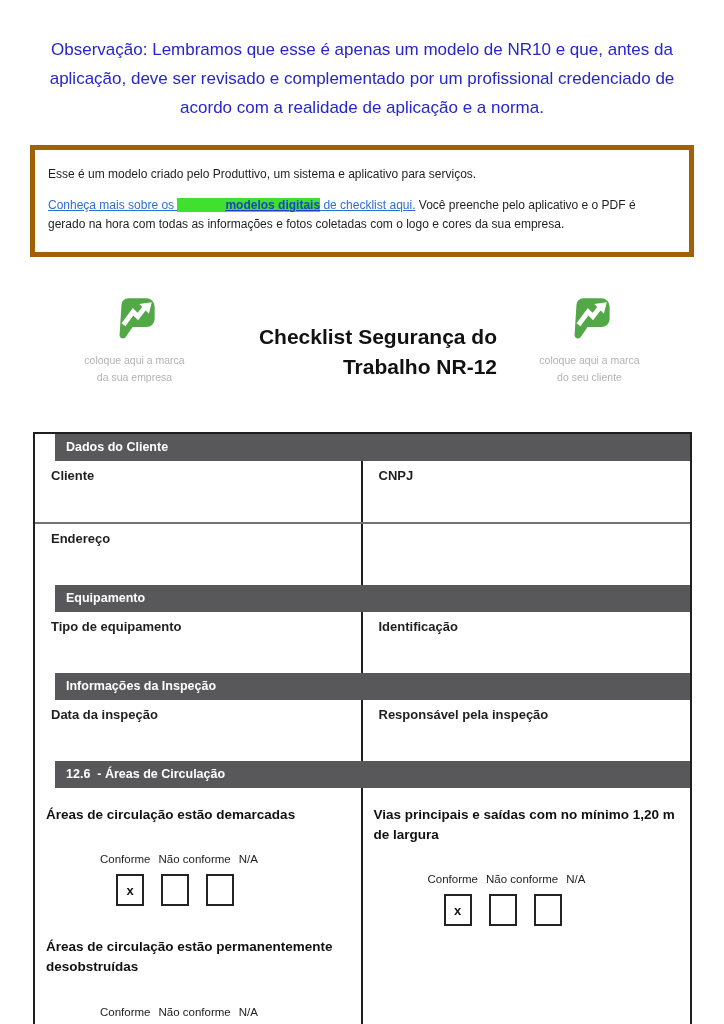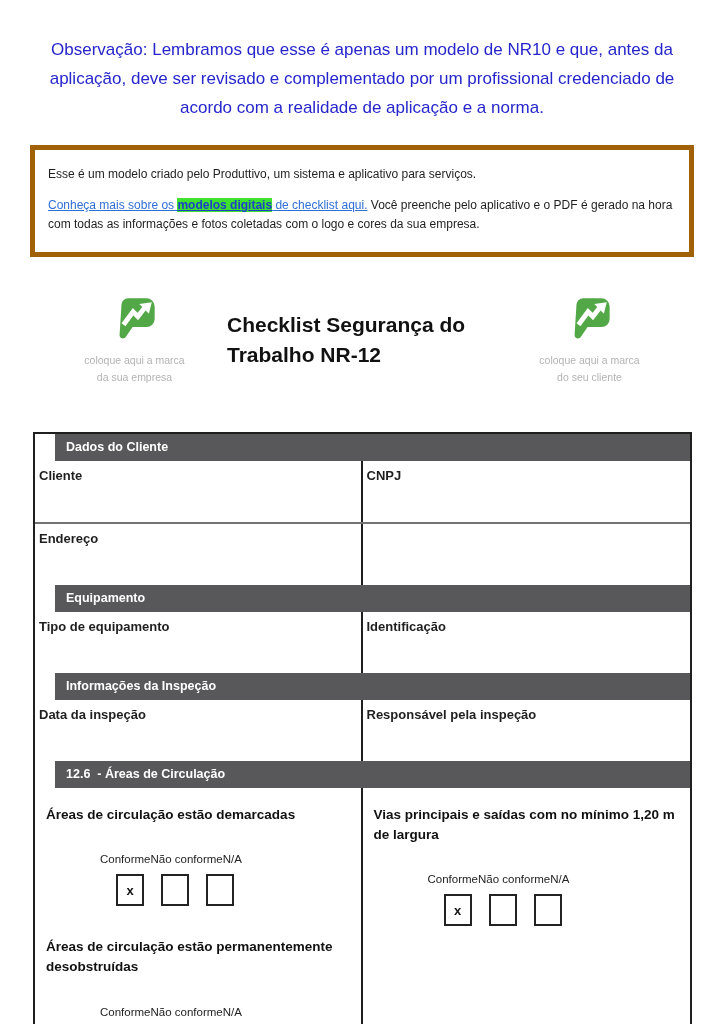--- a/index.html
+++ b/index.html
@@ -35,43 +35,44 @@
   .intro-link {
     color: #2e6fd6;
     text-decoration: underline;
     cursor: pointer;
   }
   .intro-highlight {
     background: #3fe02e;
     color: #1c42c8;
     font-weight: bold;
     text-decoration: underline;
+    padding-left: 48px;
   }
 
   
   .doc-header {
     margin: 36px 42px 0;
     display: grid;
     grid-template-columns: 185px 1fr 185px;
     align-items: start;
   }
   .logo-block { text-align: center; padding-top: 2px; }
   .logo-block svg { width: 46px; height: 46px; display: inline-block; }
   .logo-caption {
     margin-top: 7px;
     font-size: 10.5px;
     color: #b3b3b3;
     line-height: 1.55;
   }
   .doc-title {
-    text-align: left;
+    text-align: right;
     font-size: 21px;
     font-weight: bold;
     line-height: 1.4;
-    margin-top: 17px;
+    margin-top: 29px;
     color: #111;
   }
 
   
   .doc-table {
     margin: 47px 32px 0 33px;
     border: 2px solid #1f1f1f;
   }
   .section-bar {
     background: #58585a;
@@ -82,21 +83,21 @@
     white-space: pre-wrap;
     margin-left: 20px;
   }
   .field-row {
     display: grid;
     grid-template-columns: 1fr 1fr;
   }
   .field-row + .field-row { border-top: 2px solid #737373; }
   .field-cell {
     height: 61px;
-    padding: 7px 4px;
+    padding: 7px 16px;
     font-weight: bold;
     font-size: 13px;
   }
   .field-cell.left-cell { border-right: 2px solid #1f1f1f; }
 
   
   .check-row {
     display: grid;
     grid-template-columns: 1fr 1fr;
     min-height: 299px;
@@ -107,21 +108,21 @@
   .item-title {
     font-weight: bold;
     font-size: 13.5px;
     line-height: 1.5;
     margin-bottom: 28px;
     color: #111;
   }
   .opt-labels {
     margin-left: 54px;
     display: flex;
-    gap: 0;
+    gap: 8px;
     font-size: 11.5px;
     color: #232323;
   }
   .boxes {
     margin-left: 70px;
     margin-top: 9px;
     display: flex;
     gap: 17px;
   }
   .cbx {

